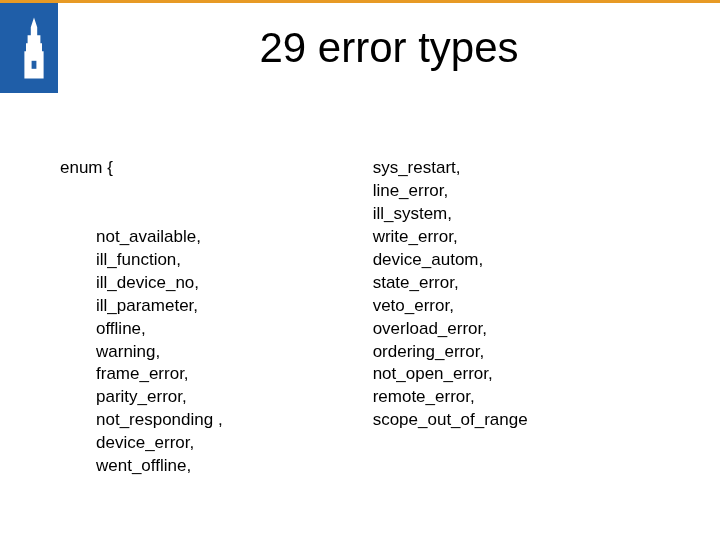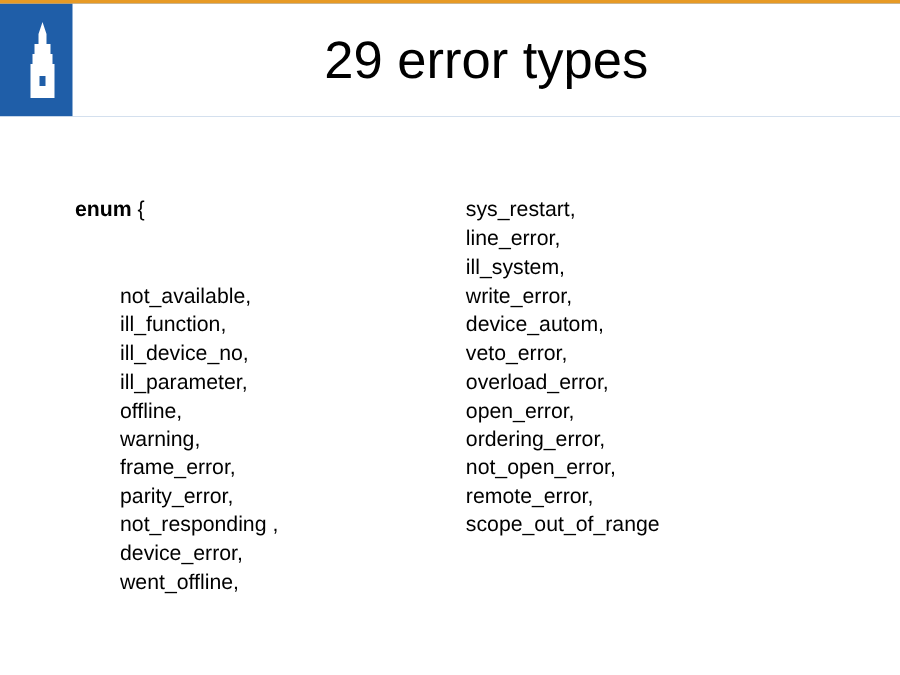--- a/index.html
+++ b/index.html
@@ -6,21 +6,21 @@
   html, body { width: 720px; height: 540px; font-family: Arial, Helvetica, sans-serif; background: #fff; color: #000; }
   .slide { width: 720px; height: 530px; position: relative; display: flex; flex-direction: column; }
   .topbar { height: 6px; background: #e79a25; width: 100%; }
   .titlebar { background: #1f5ea8; height: 90px; display: flex; align-items: center; position: relative; }
   .logo { width: 48px; height: 90px; display: flex; align-items: center; justify-content: center; margin-left: 10px; }
   .title-area { flex: 1; background: #ffffff; height: 90px; display: flex; align-items: center; justify-content: center; margin-left: 0; }
   .title-area h1 { font-size: 42px; font-weight: 400; color: #000; }
   .content { flex: 1; padding: 18px 30px 6px 56px; position: relative; }
   .enum-wrap { display: flex; gap: 140px; font-size: 17px; line-height: 1.35; }
   .col { white-space: pre; }
-  .kw { font-weight: 700; }
+  .kw { font-weight: 400; }
   .col-left { padding-left: 4px; }
   .col-left .body { padding-left: 36px; }
   .col-right { padding-left: 10px; }
   svg.tower { fill: #fff; }
 </style>
 </head>
 <body>
 
 <div class="slide">
   <div class="topbar"></div>
@@ -37,20 +37,20 @@
     </div>
   </div>
 
   <div class="content">
     <div class="enum-wrap">
       <div class="col col-left">
         <div><span class="kw">enum</span> <span>{</span></div>
         <div class="body" id="left-body"><div>not_available,</div><div>ill_function,</div><div>ill_device_no,</div><div>ill_parameter,</div><div>offline,</div><div>warning,</div><div>frame_error,</div><div>parity_error,</div><div>not_responding ,</div><div>device_error,</div><div>went_offline,</div></div>
       </div>
       <div class="col col-right">
-        <div id="right-body"><div>sys_restart,</div><div>line_error,</div><div>ill_system,</div><div>write_error,</div><div>device_autom,</div><div>veto_error,</div><div>overload_error,</div><div>open_error,</div><div>ordering_error,</div><div>not_open_error,</div><div>remote_error,</div><div>scope_out_of_range</div></div>
+        <div id="right-body"><div>sys_restart,</div><div>line_error,</div><div>ill_system,</div><div>write_error,</div><div>device_autom,</div><div>state_error,</div><div>veto_error,</div><div>overload_error,</div><div>ordering_error,</div><div>not_open_error,</div><div>remote_error,</div><div>scope_out_of_range</div></div>
         
       </div>
     </div>
 
   </div>
 
 </div>
 
 </body></html>

